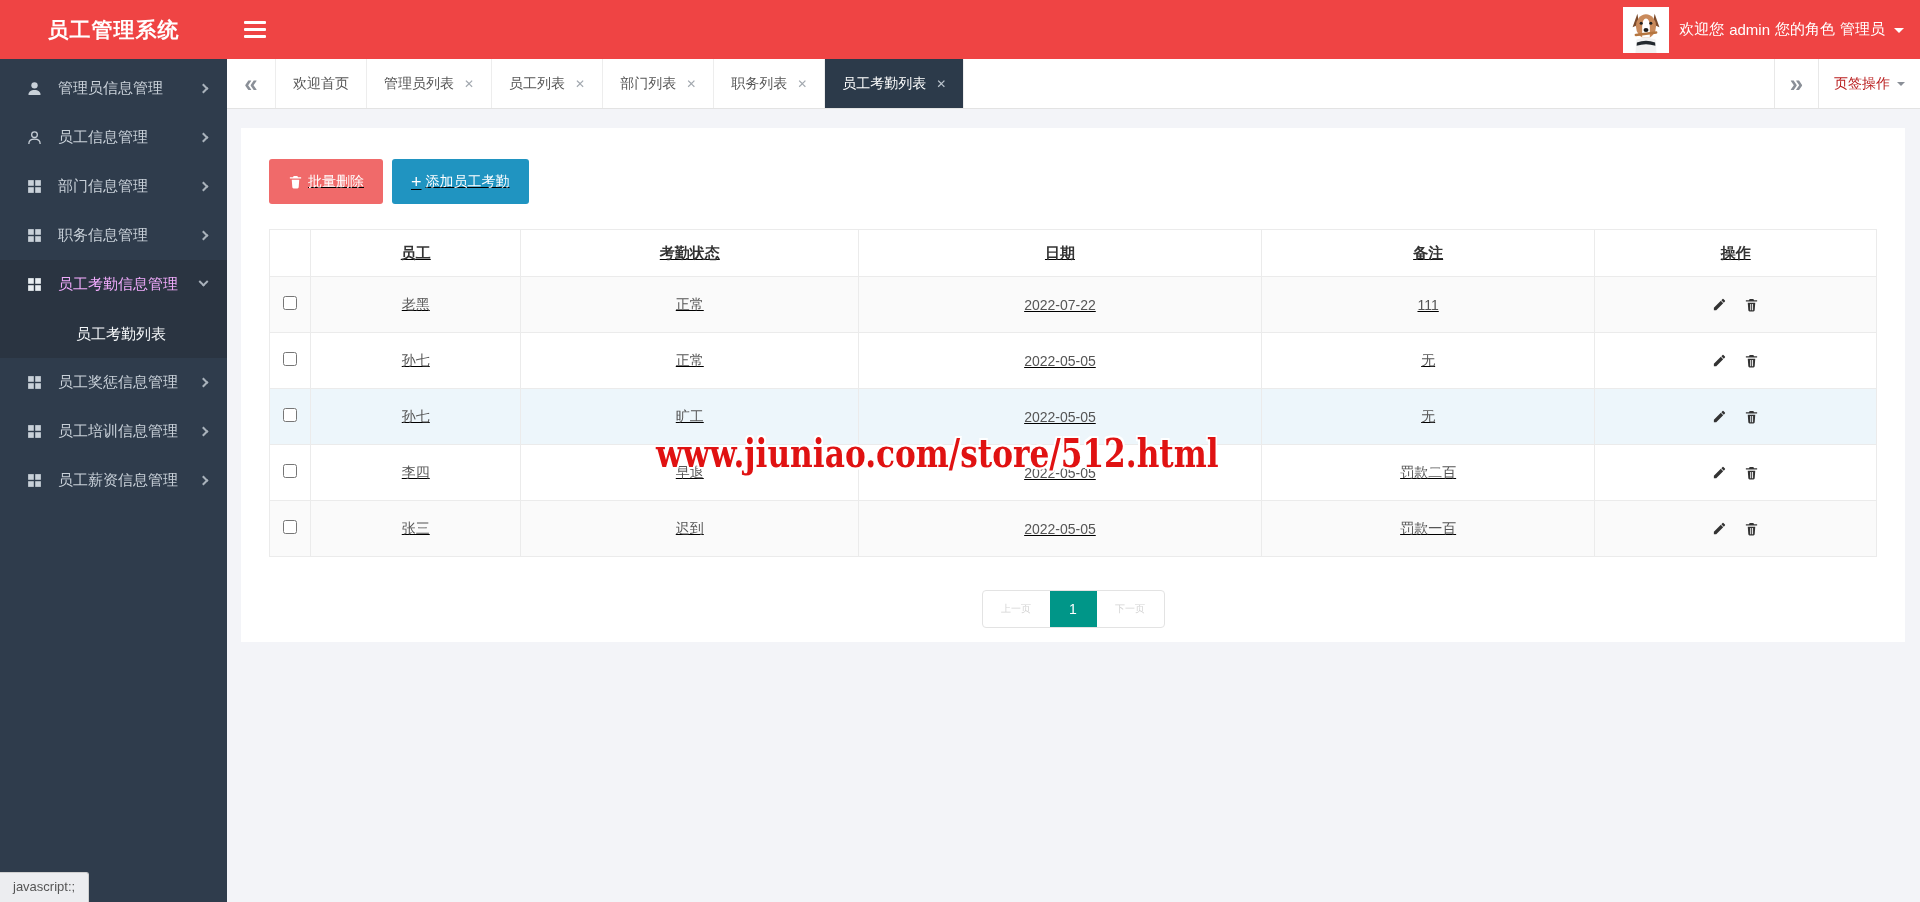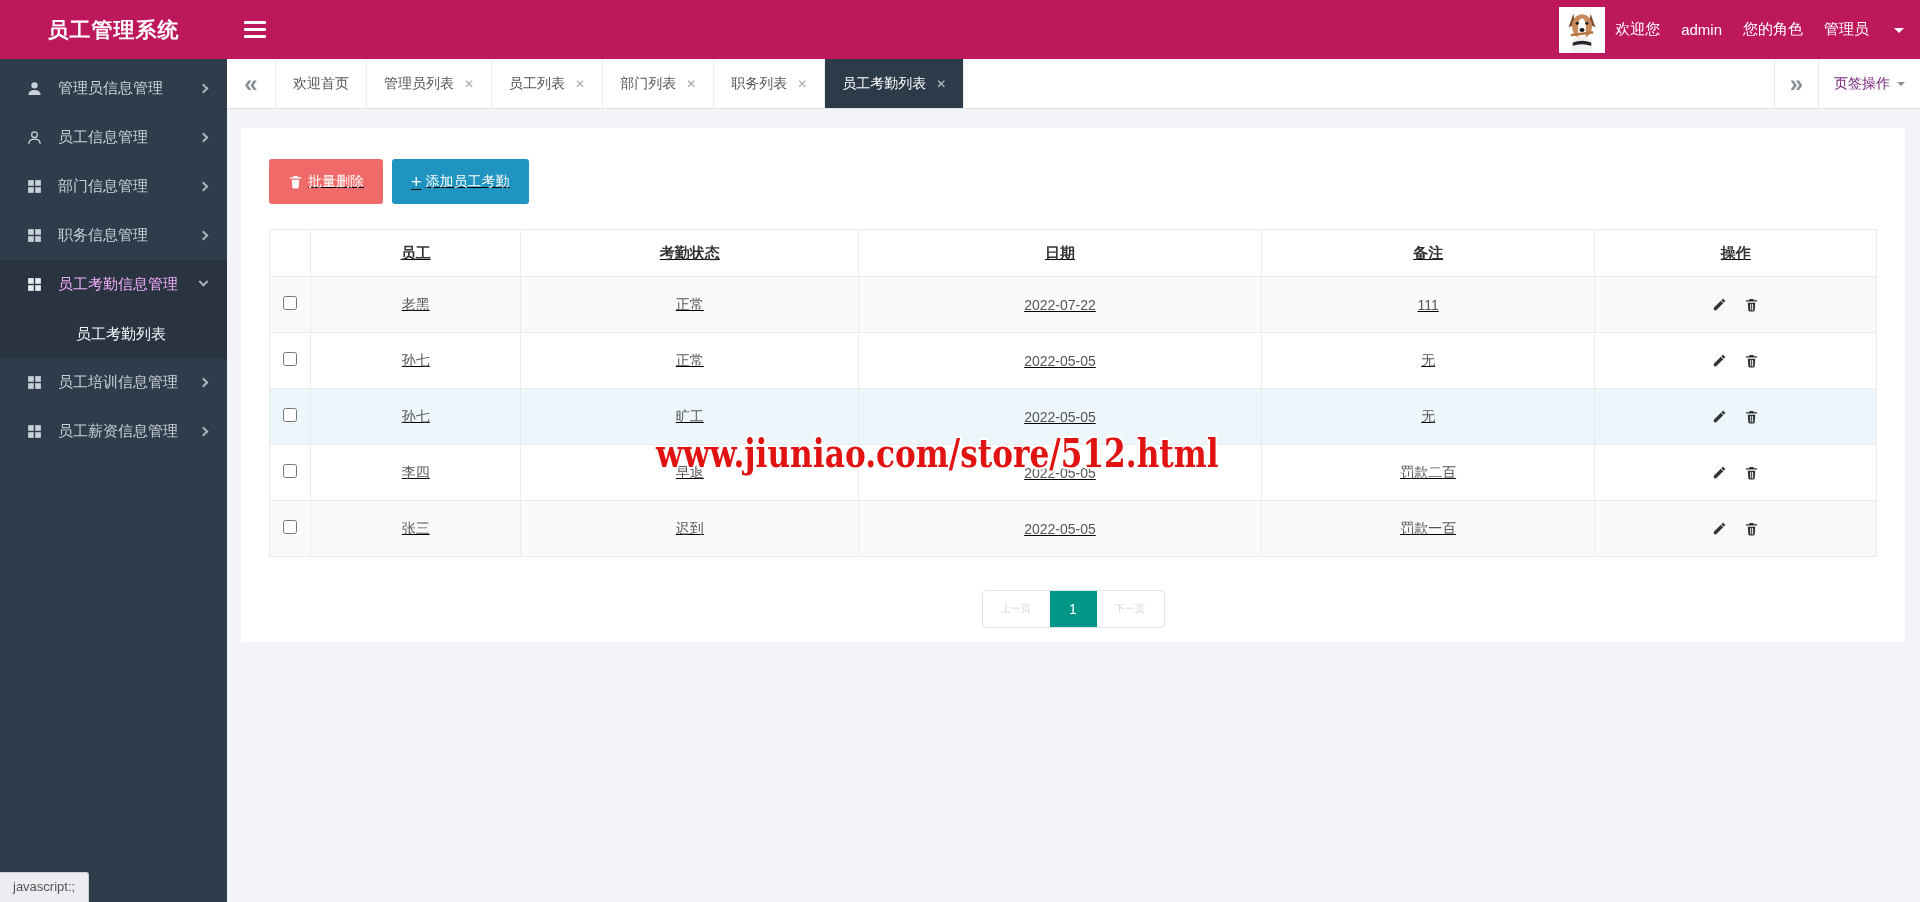--- a/index.html
+++ b/index.html
@@ -1,26 +1,26 @@
 <!DOCTYPE html>
 <html><head>
 <meta charset="utf-8">
 <style>
   * { margin:0; padding:0; box-sizing:border-box; }
   html,body { width:1920px; height:902px; overflow:hidden; }
   body { font-family:"Liberation Sans", sans-serif; background:#F3F4F8; position:relative; }
 
   
-  .header { height:59px; background:#be185d; display:flex; align-items:center; color:#fff; }
+  .header { height:59px; background:#ef4444; display:flex; align-items:center; color:#fff; }
   .logo { width:227px; text-align:center; font-size:21px; font-weight:bold; letter-spacing:1px; flex-shrink:0; }
   .hamburger { margin-left:17px; width:24px; cursor:pointer; }
   .hamburger i { display:block; width:22px; height:3px; background:#fff; margin:4px 0; border-radius:1px; }
   .header-right { margin-left:auto; display:flex; align-items:center; padding-right:16px; cursor:pointer; }
   .avatar { width:46px; height:46px; background:#fff; margin-right:10px; flex-shrink:0; }
-  .welcome { font-size:15px; display:flex; align-items:center; gap:21px; white-space:nowrap; }
+  .welcome { font-size:15px; display:flex; align-items:center; gap:5px; white-space:nowrap; }
   .caret-down { display:inline-block; width:0; height:0; border:5px solid transparent; border-top-color:#fff; margin-left:4px; transform:translateY(3px); }
 
   
   .app { display:flex; height:843px; }
 
   
   .sidebar { width:227px; background:#2F3C4C; flex-shrink:0; padding-top:5px; }
   .menu-item { height:49px; display:flex; align-items:center; padding:0 20px 0 26px; color:#C9D1D9; font-size:15px; cursor:pointer; }
   .menu-icon { width:17px; height:17px; flex-shrink:0; }
   .menu-icon svg { width:17px; height:17px; display:block; }
@@ -35,21 +35,21 @@
   .main { flex:1; display:flex; flex-direction:column; min-width:0; background:#F3F4F8; }
   .tabbar { height:50px; background:#fff; border-bottom:1px solid #E3E3E3; display:flex; align-items:stretch; flex-shrink:0; }
   .tab-scroll { width:48px; display:flex; align-items:center; justify-content:center; color:#8A8F97; font-size:24px; font-weight:bold; cursor:pointer; }
   .tabs { display:flex; align-items:stretch; border-left:1px solid #EDEDED; }
   .tab { display:flex; align-items:center; padding:0 17px; border-right:1px solid #EDEDED; font-size:14px; color:#555; cursor:pointer; white-space:nowrap; }
   .tab .close { margin-left:10px; font-size:12px; color:#A2A8AF; }
   .tab.active { background:#2C3A4A; color:#fff; }
   .tab.active .close { color:#BCC5CE; }
   .tab-right { margin-left:auto; display:flex; align-items:stretch; }
   .tab-scroll.right { border-left:1px solid #E8E8E8; width:44px; }
-  .page-ops { display:flex; align-items:center; padding:0 15px; border-left:1px solid #E8E8E8; font-size:14px; color:#701a75; cursor:pointer; }
+  .page-ops { display:flex; align-items:center; padding:0 15px; border-left:1px solid #E8E8E8; font-size:14px; color:#b91c1c; cursor:pointer; }
   .page-ops .caret { width:0; height:0; border:4px solid transparent; border-top-color:#8A8F97; margin-left:7px; transform:translateY(2px); }
 
   
   .content { padding:19px 15px 0 14px;text-decoration:underline; }
   .card { background:#fff; height:514px; padding:31px 28px 0; }
 
   .toolbar { display:flex; margin-bottom:25px; }
   .btn { display:inline-flex; align-items:center; height:45px; border:none; border-radius:3px; color:#fff; font-size:14px; padding:0 19px; cursor:pointer; font-family:inherit; }
   .btn svg { width:15px; height:15px; margin-right:5px; fill:#fff; }
   .btn-danger { background:#F06A6A; }
@@ -173,20 +173,32 @@
               <rect x="3" y="13" width="8" height="8"></rect>
               <rect x="13" y="13" width="8" height="8"></rect>
             </svg>
         </span>
         <span class="menu-label">员工考勤信息管理</span>
         <span class="chev down"></span>
       </div>
       <div class="submenu-item">员工考勤列表</div>
     </div>
 
+    <div class="menu-item">
+      <span class="menu-icon">
+        <svg viewBox="0 0 24 24" fill="#C9D1D9">
+            <rect x="3" y="3" width="8" height="8"></rect>
+            <rect x="13" y="3" width="8" height="8"></rect>
+            <rect x="3" y="13" width="8" height="8"></rect>
+            <rect x="13" y="13" width="8" height="8"></rect>
+          </svg>
+      </span>
+      <span class="menu-label">员工奖惩信息管理</span>
+      <span class="chev"></span>
+    </div>
 
     <div class="menu-item">
       <span class="menu-icon">
         <svg viewBox="0 0 24 24" fill="#C9D1D9">
             <rect x="3" y="3" width="8" height="8"></rect>
             <rect x="13" y="3" width="8" height="8"></rect>
             <rect x="3" y="13" width="8" height="8"></rect>
             <rect x="13" y="13" width="8" height="8"></rect>
           </svg>
       </span>

